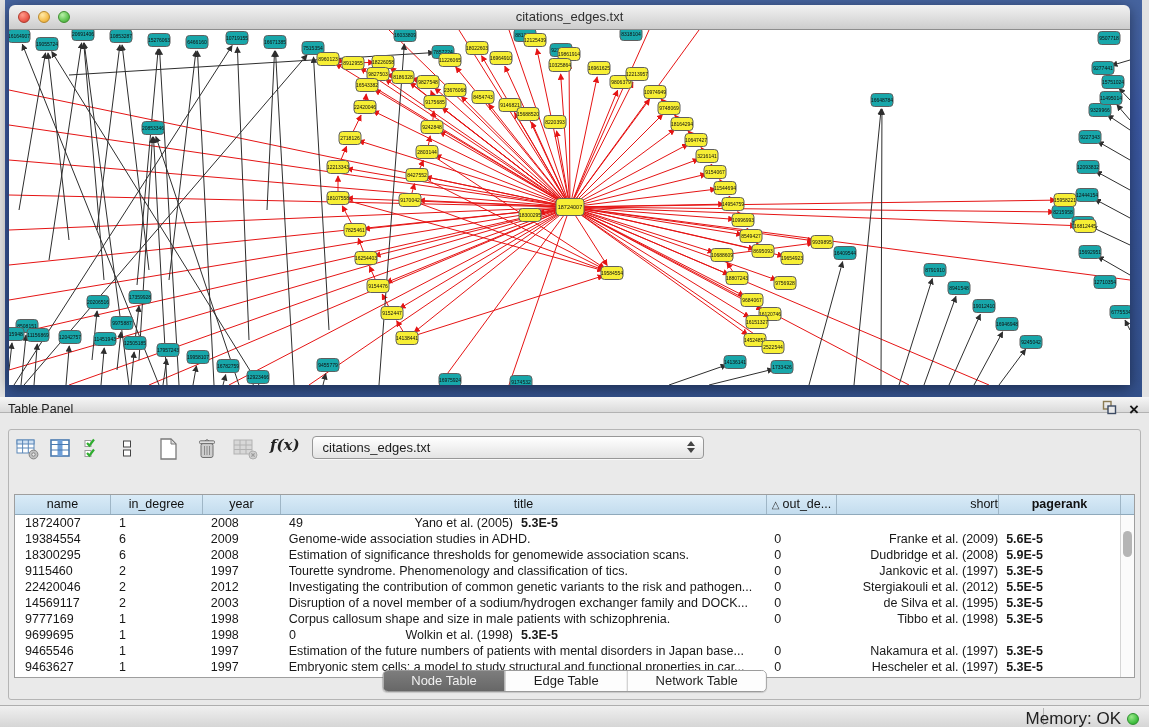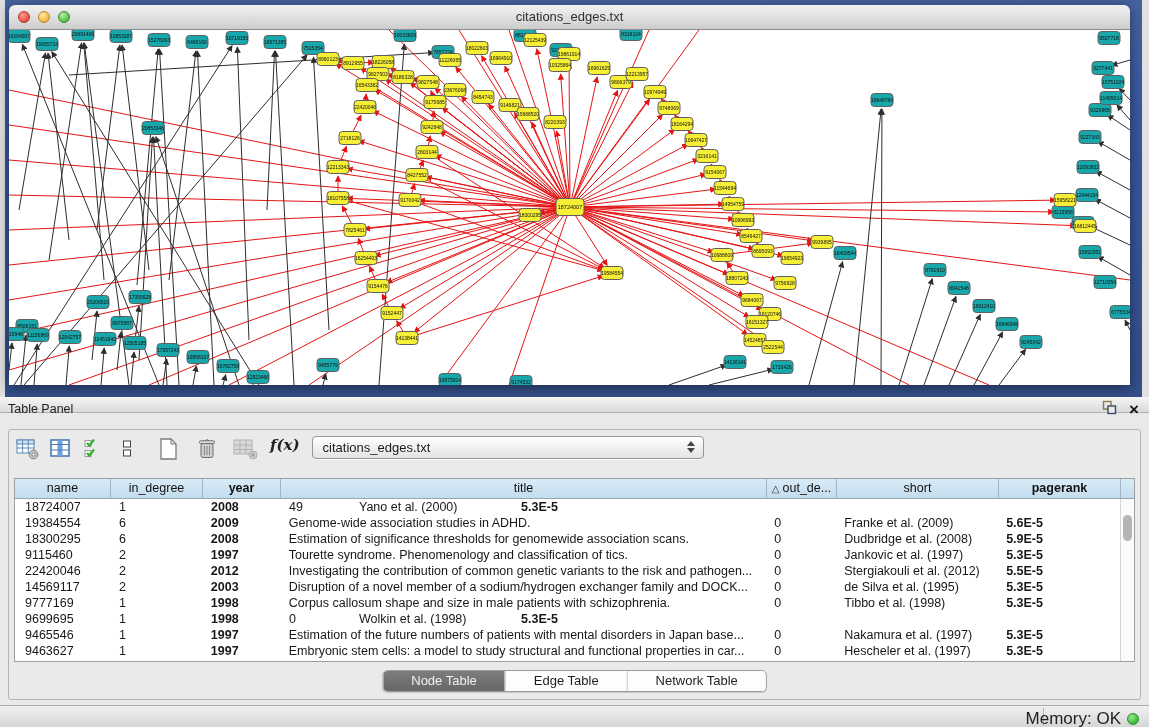--- a/index.html
+++ b/index.html
@@ -41,32 +41,32 @@
   .fx { font-family:"DejaVu Serif", serif; font-style:italic; font-weight:bold; font-size:15px; color:#222; margin:0 4px; }
   .dropdown { position:relative; width:392px; height:23px; margin-left:8px;
     border:1px solid #979797; border-radius:4px;
     background:linear-gradient(180deg,#ffffff,#e3e3e3); box-shadow:0 1px 0 rgba(255,255,255,.7); }
   .dropdown .dd-label { position:absolute; left:10px; top:3px; font-size:13px; color:#1b1b1b; }
   .dd-arrows { position:absolute; right:8px; top:4px; display:flex; flex-direction:column; gap:2px; }
   .dd-arrows i { display:block; width:0; height:0; border-left:4px solid transparent; border-right:4px solid transparent; }
   .dd-arrows .up { border-bottom:5px solid #444; }
   .dd-arrows .down { border-top:5px solid #444; }
 
-  .grid-table { position:absolute; left:5px; right:5px; top:48px; height:184px;
+  .grid-table { position:absolute; left:5px; right:5px; top:64px; height:184px;
     background:#ffffff; border:1px solid #9e9e9e; overflow:hidden; }
   .thead { display:flex; height:20px; background:linear-gradient(180deg,#d9ebf7,#c3dcee);
     border-bottom:1px solid #8fa9bb; }
   .th { font-size:12.5px; color:#111; text-align:center; line-height:19px;
     border-right:1px solid #9fb6c6; overflow:hidden; white-space:nowrap; }
   .th .sort { font-size:10px; margin-right:3px; color:#333; }
   .tbody { position:absolute; left:0; right:14px; top:20px; bottom:0; overflow:hidden; }
   .tr { display:flex; height:16px; }
   .td { font-size:12.5px; color:#181818; line-height:16px; padding-left:8px;
     overflow:hidden; white-space:nowrap; }
-  .c0{width:96px;} .c1{width:92px;} .c2{width:78px;font-weight:bold;} .c3{width:486px;} .c4{width:70px;} .c5{width:162px;} .c6{width:122px;font-weight:bold;}
+  .c0{width:96px;} .c1{width:92px;} .c2{width:78px;} .c3{width:486px;} .c4{width:70px;} .c5{width:162px;text-align:right;} .c6{width:122px;font-weight:bold;}
   .td.c0{padding-left:10px;}
   .vscroll { position:absolute; right:0; top:20px; bottom:0; width:14px; background:#fbfbfb; border-left:1px solid #d5d5d5; }
   .vthumb { position:absolute; left:2px; top:16px; width:9px; height:26px; border-radius:5px; background:#b5b5b5; }
 
   .tabs-row { position:absolute; left:0; right:0; top:240px; height:24px; }
   .segmented { position:absolute; left:50%; transform:translateX(-50%); display:flex;
     border:1px solid #9b9b9b; border-radius:5px; overflow:hidden; background:#ffffff;
     box-shadow:0 1px 1px rgba(0,0,0,.15); }
   .seg { padding:2px 28px 3px; font-size:13px; color:#1e1e1e; border-left:1px solid #c4c4c4; background:#fdfdfd; }
   .seg:first-child { border-left:none; }
@@ -841,21 +841,21 @@
           <div class="th c4"><span class="sort">△</span>out_de...</div>
           <div class="th c5">short</div>
           <div class="th c6">pagerank</div>
         </div>
       <div class="tbody">
           <div class="tr">
             <div class="td c0">18724007</div>
             <div class="td c1">1</div>
             <div class="td c2">2008</div>
             <div class="td c4">49</div>
-            <div class="td c5">Yano et al. (2000)</div>
+            <div class="td c5">Yano et al. (2005)</div>
             <div class="td c6">5.3E-5</div>
           </div>
           <div class="tr">
             <div class="td c0">19384554</div>
             <div class="td c1">6</div>
             <div class="td c2">2009</div>
             <div class="td c3">Genome-wide association studies in ADHD.</div>
             <div class="td c4">0</div>
             <div class="td c5">Franke et al. (2009)</div>
             <div class="td c6">5.6E-5</div>

